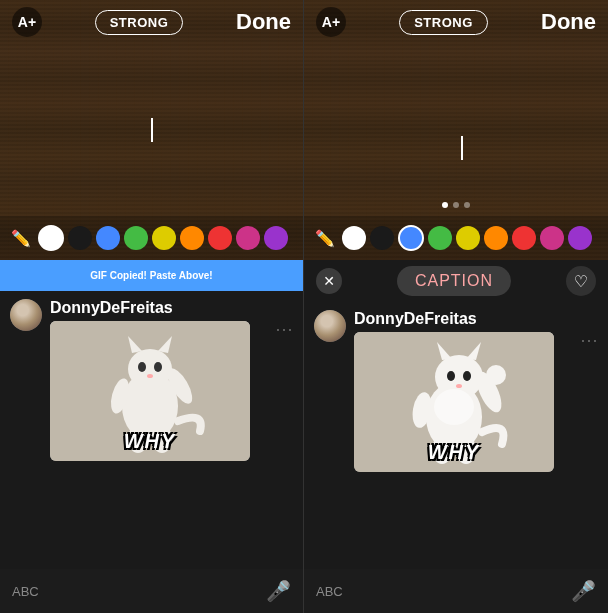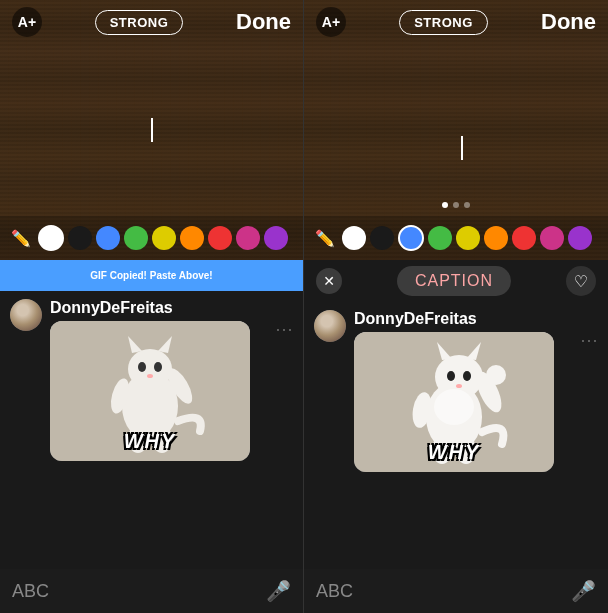--- a/index.html
+++ b/index.html
@@ -232,21 +232,21 @@
     .username {
       color: white;
       font-size: 16px;
       font-weight: 700;
       margin-bottom: 4px;
     }
 
     .gif-container {
       width: 200px;
       height: 140px;
-      border-radius: 12px;
+      border-radius: 6px;
       overflow: hidden;
       background: #404040;
       position: relative;
     }
 
     
     .cat-gif {
       width: 100%;
       height: 100%;
       background: linear-gradient(180deg, #c8c8c8 0%, #aaaaaa 40%, #888 100%);
@@ -281,21 +281,21 @@
       background: #1c1c1c;
       display: flex;
       align-items: center;
       padding: 0 12px;
       gap: 8px;
       flex-shrink: 0;
     }
 
     .abc-label {
       color: #888;
-      font-size: 18px;
+      font-size: 13px;
       font-weight: 500;
     }
 
     .mic-btn {
       margin-left: auto;
       color: #888;
       font-size: 20px;
     }
 
     

